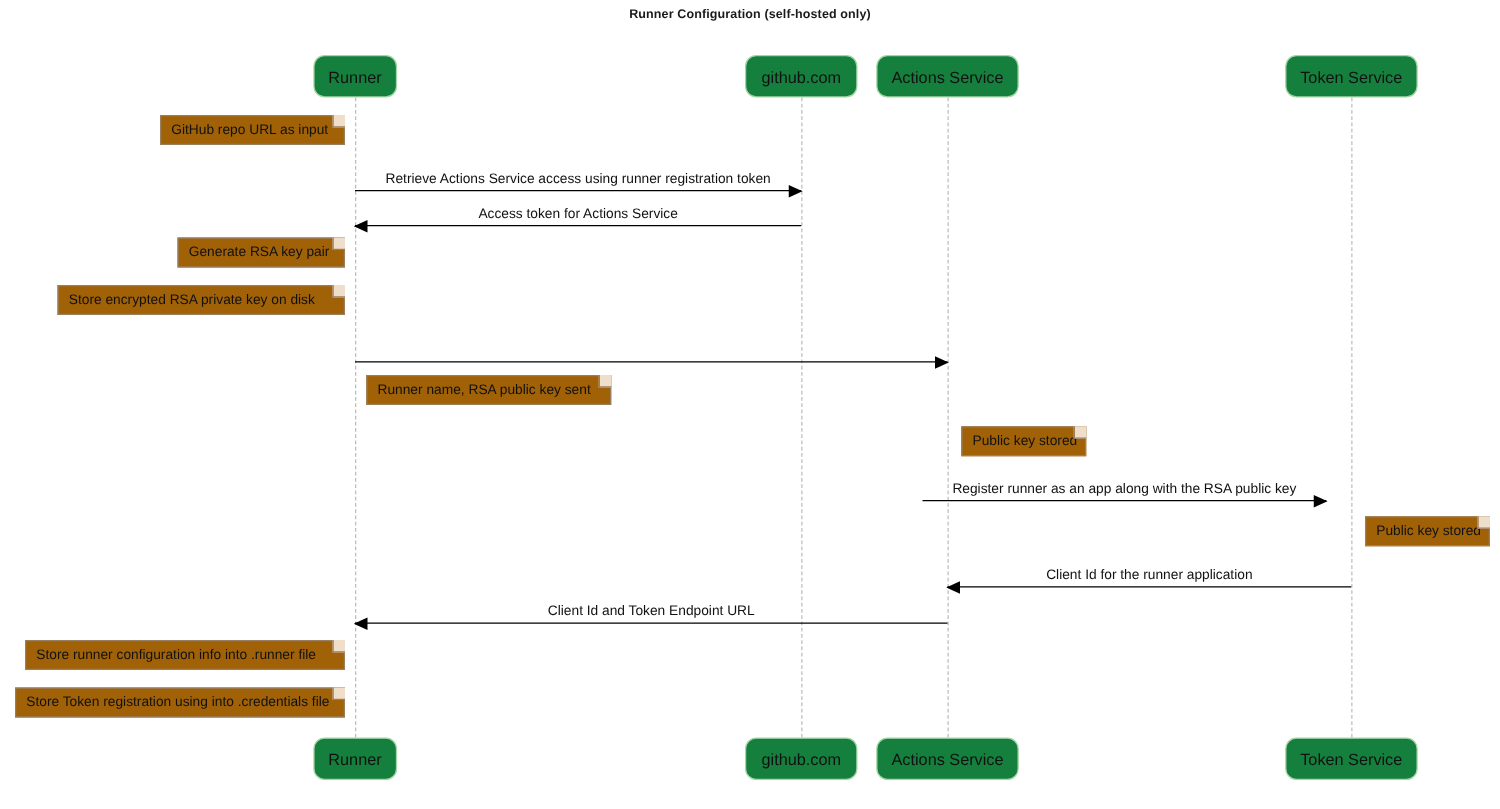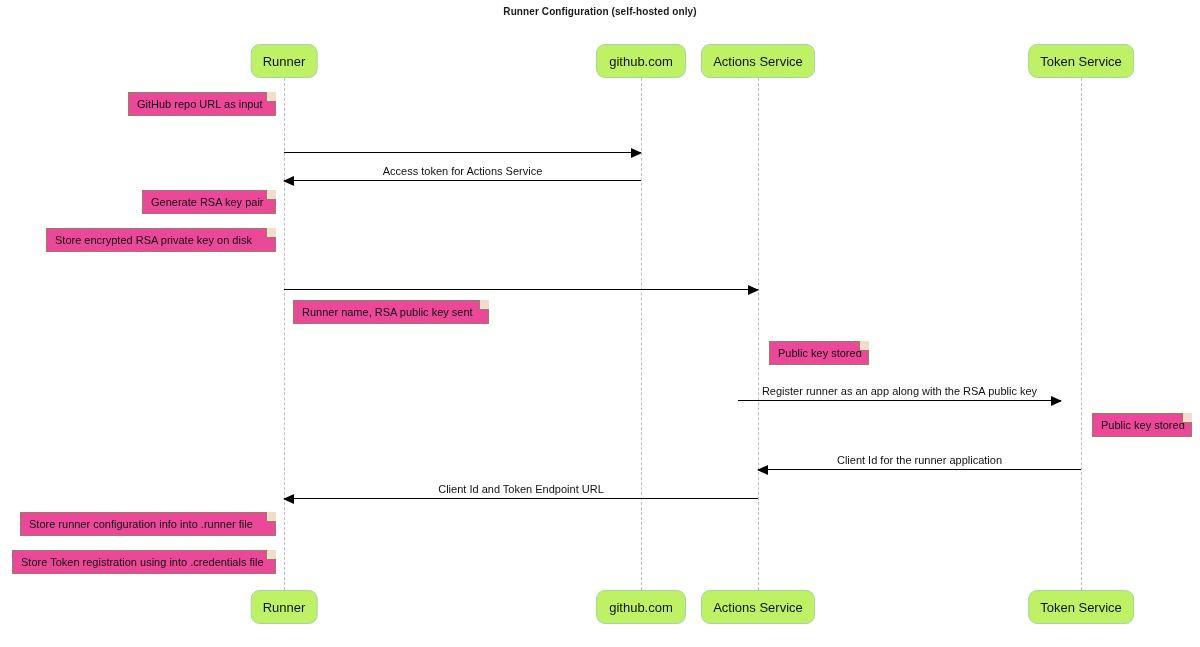--- a/index.html
+++ b/index.html
@@ -28,36 +28,36 @@
     color: #1a1a1a;
     letter-spacing: 0.1px;
   }
   .lifeline {
     position: absolute;
     width: 0;
     border-left: 1px dashed #bdbdbd;
   }
   .participant {
     position: absolute;
-    background: #bef264;
+    background: #15803d;
     border: 1px solid #a3d5a5;
     border-radius: 9px;
     height: 34px;
     display: flex;
     align-items: center;
     justify-content: center;
     font-size: 13px;
     color: #111111;
     white-space: nowrap;
     padding: 0 11px;
     transform: translateX(-50%);
   }
   .note {
     position: absolute;
-    background: #ec4899;
+    background: #a16207;
     border: 1px solid #9a7f5f;
     font-size: 11px;
     color: #111111;
     white-space: nowrap;
     padding: 5px 9px 5px 8px;
     line-height: 13px;
     height: 24px;
     display: flex;
     align-items: center;
   }
@@ -125,20 +125,21 @@
         <span>Actions Service</span>
       </div>
       <div class="participant" style="left: 1081px; top: 44px; min-width: 104px;">
         <span>Token Service</span>
       </div>
     </div>
   <div id="messages">
       <div class="msg to-right" style="left: 284px; width: 357px; top: 127px;">
         <div class="line"></div>
         <div class="head"></div>
+        <div class="label">Retrieve Actions Service access using runner registration token</div>
       </div>
       <div class="msg to-left" style="left: 284px; width: 357px; top: 155px;">
         <div class="line"></div>
         <div class="head"></div>
         <div class="label">Access token for Actions Service</div>
       </div>
       <div class="msg to-right" style="left: 284px; width: 474px; top: 264px;">
         <div class="line"></div>
         <div class="head"></div>
       </div>

